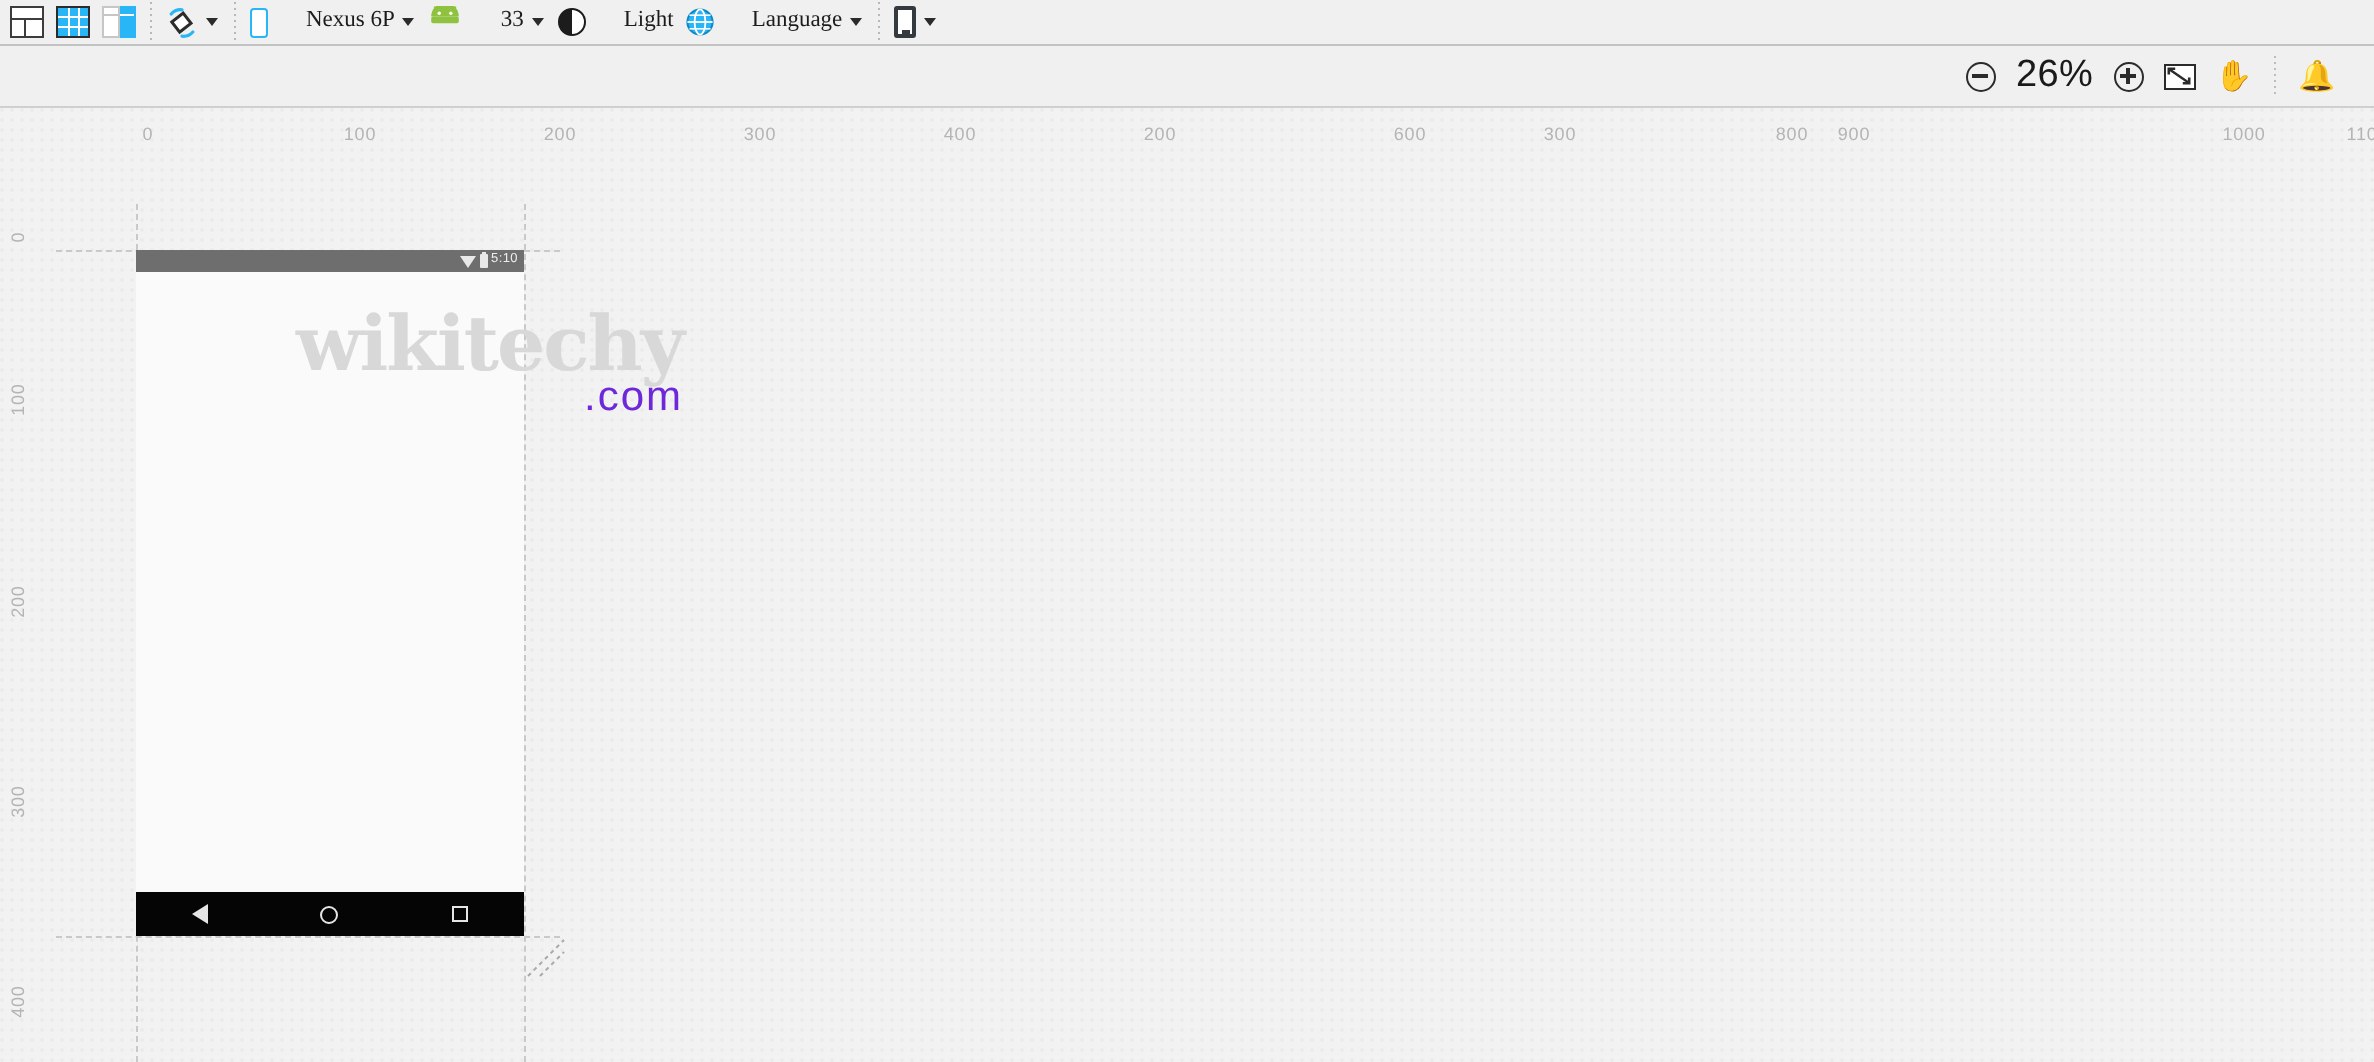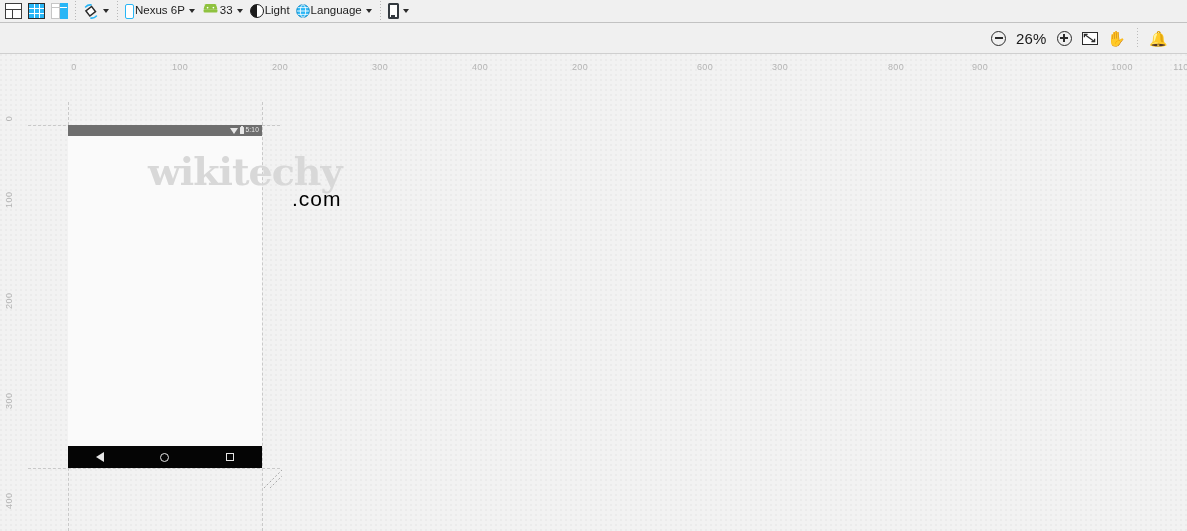--- a/index.html
+++ b/index.html
@@ -21,21 +21,22 @@
     padding-left: 2px;
   }
   .tb-item {
     display: flex; align-items: center;
     height: 21px; padding: 0 3px;
     cursor: default;
   }
   .tb-label {
     font-size: 11.5px; color: #1c1c1c;
     line-height: 1; white-space: nowrap;
-    padding-left: 1px;
+    padding-left: 19px;
+    font-family: Liberation Serif, serif;
   }
   .caret {
     width: 0; height: 0;
     border-left: 3.5px solid transparent;
     border-right: 3.5px solid transparent;
     border-top: 4px solid #2b2b2b;
     margin-left: 4px; margin-right: 1px;
   }
   .sep {
     width: 1px; height: 21px;
@@ -76,21 +77,21 @@
   .zoombar {
     position:absolute; left:0; top:23px;
     width:1187px; height:31px;
     background:#f0f0f0;
     border-bottom:1px solid #cfcfcf;
     display:flex; align-items:center; justify-content:flex-end;
     padding-right:14px;
   }
   .zb-item { display:flex; align-items:center; justify-content:center;
              height:24px; padding:0 5px; cursor:default; }
-  .zoom-level { font-size:15px; color:#1a1a1a; padding:0 5px; letter-spacing:.2px; }
+  .zoom-level { font-size:19px; color:#1a1a1a; padding:0 5px; letter-spacing:.2px; }
   .circ { width:15px; height:15px; border-radius:50%; border:1.4px solid #2b2b2b; position:relative; }
   .circ::before{content:'';position:absolute;left:2.5px;right:2.5px;top:50%;height:1.4px;margin-top:-0.7px;background:#2b2b2b;}
   .circ.plus::after{content:'';position:absolute;top:2.5px;bottom:2.5px;left:50%;width:1.4px;margin-left:-0.7px;background:#2b2b2b;}
   .ico-fit { width:16px; height:13px; border:1.5px solid #2b2b2b; position:relative; background:#fff; }
   .ico-hand { font-size:15px; color:#1c1c1c; line-height:1; }
   .ico-bell { font-size:15px; color:#1c1c1c; line-height:1; }
   .zsep { width:1px; height:20px; margin:0 6px;
           background:repeating-linear-gradient(to bottom,#bdbdbd 0 1px,transparent 1px 3px); }
 
   
@@ -152,21 +153,21 @@
 
   
   .watermark {
     position:absolute; left:148px; top:99px;
     pointer-events:none; user-select:none;
     color:#d9d9d9;
   }
   .wm-main { font-family:"DejaVu Serif", serif; font-size:38px; font-weight:bold;
              letter-spacing:-1px; line-height:1; color:#d8d8d8; }
   .wm-sub  { font-family:"Liberation Sans", sans-serif; font-size:21px;
-             color:#000000; text-align:right; margin-top:-4px; letter-spacing:1px; }
+             color:#6d28d9; text-align:right; margin-top:-4px; letter-spacing:1px; }
 </style>
 </head>
 <body>
 
 <div class="toolbar">
 
   <div class="tb-item">
     <span class="vm vm-design"></span>
   </div>
   <div class="tb-item">
@@ -273,21 +274,21 @@
   <div class="ruler-h">
     <span class="rh-tick" style="left:74px">0</span>
     <span class="rh-tick" style="left:180px">100</span>
     <span class="rh-tick" style="left:280px">200</span>
     <span class="rh-tick" style="left:380px">300</span>
     <span class="rh-tick" style="left:480px">400</span>
     <span class="rh-tick" style="left:580px">200</span>
     <span class="rh-tick" style="left:705px">600</span>
     <span class="rh-tick" style="left:780px">300</span>
     <span class="rh-tick" style="left:896px">800</span>
-    <span class="rh-tick" style="left:980px">900</span>
+    <span class="rh-tick" style="left:927px">900</span>
     <span class="rh-tick" style="left:1122px">1000</span>
     <span class="rh-tick" style="left:1181px">110</span>
   </div>
 
   <div class="ruler-v">
     <span class="rv-tick" style="top:65px">0</span>
     <span class="rv-tick" style="top:157px">100</span>
     <span class="rv-tick" style="top:258px">200</span>
     <span class="rv-tick" style="top:358px">300</span>
     <span class="rv-tick" style="top:458px">400</span>

